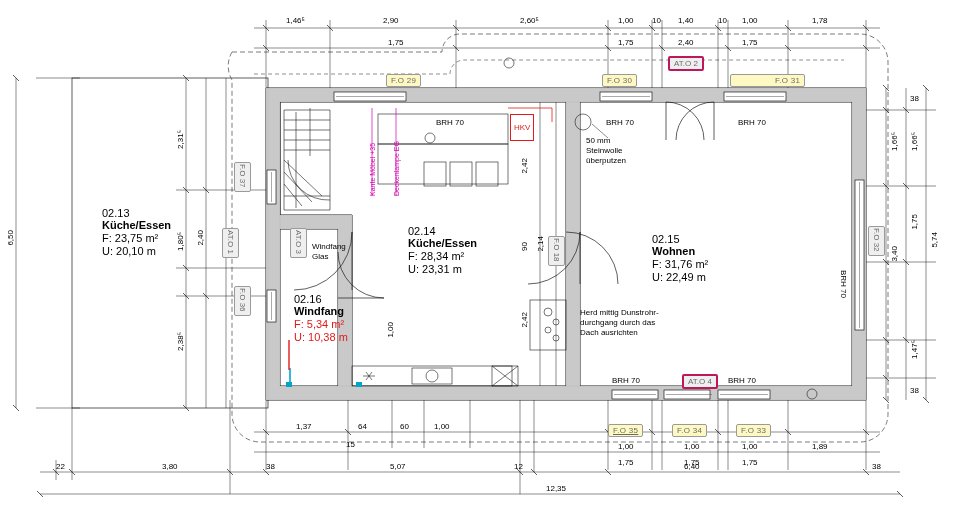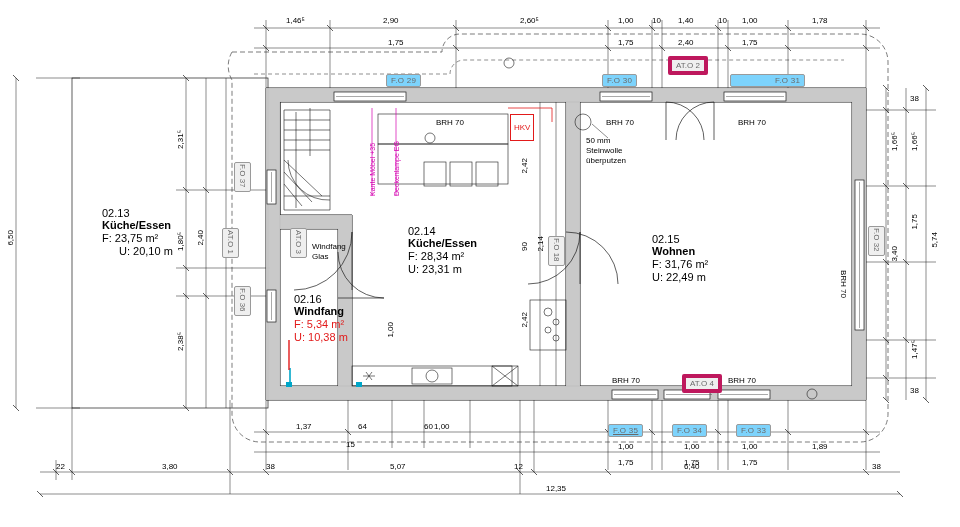--- a/index.html
+++ b/index.html
@@ -3,23 +3,23 @@
 <meta charset="utf-8">
 <style>
   html,body{margin:0;padding:0;background:#ffffff;}
   body{width:960px;height:527px;font-family:"Liberation Sans",sans-serif;color:#000;}
   #stage{position:relative;width:960px;height:527px;overflow:hidden;}
   .abs{position:absolute;}
   .txt{font-size:8px;line-height:10px;white-space:pre;}
   .bold{font-weight:bold;}
   .dim{font-size:8px;line-height:9px;white-space:pre;}
   .vert{transform-origin:0 0;}
-  .fo{border:1px solid #9a9a9a;background:#7dd3fc;color:#6a6a6a;font-size:8px;
+  .fo{border:1px solid #9a9a9a;background:#fef9c3;color:#6a6a6a;font-size:8px;
       padding:1px 4px;border-radius:2px;white-space:nowrap;letter-spacing:.3px;}
-  .at{border:4px solid #be185d;background:#efefef;color:#6a6a6a;font-size:8px;
+  .at{border:2px solid #be185d;background:#efefef;color:#6a6a6a;font-size:8px;
       padding:1px 4px;border-radius:2px;white-space:nowrap;}
   .foV{border:1px solid #9a9a9a;background:#efefef;color:#6a6a6a;font-size:8px;
       padding:1px 3px;border-radius:2px;white-space:nowrap;}
   .magenta{color:#d400b0;font-size:7px;white-space:nowrap;}
   .red{color:#e21a1a;}
   .redbox{border:1px solid #e21a1a;color:#e21a1a;font-size:8px;padding:8px 3px;background:#fff;}
   .lbl{font-size:11px;line-height:10.5px;white-space:pre;}
   svg{display:block;}
 </style>
 </head>
@@ -297,27 +297,30 @@
   <div class="abs txt vert" style="left:838px;top:270px;writing-mode:vertical-rl;">BRH 70</div>
 
   <div class="abs redbox" style="left:510px;top:114px;">HKV</div>
 
   <div class="abs magenta" style="left:369px;top:196px;transform:rotate(-90deg);transform-origin:0 0;">Kante Möbel +35</div>
   <div class="abs magenta" style="left:393px;top:196px;transform:rotate(-90deg);transform-origin:0 0;">Deckenlampe EG</div>
 
   <div class="abs txt" style="left:586px;top:136px;">50 mm
 Steinwolle
 überputzen</div>
+  <div class="abs txt" style="left:580px;top:308px;">Herd mittig Dunstrohr-
+durchgang durch das
+Dach ausrichten</div>
   <div class="abs txt" style="left:312px;top:242px;">Windfang
 Glas</div>
 
   <div class="abs lbl" style="left:102px;top:208px;">02.13</div>
   <div class="abs lbl bold" style="left:102px;top:220px;">Küche/Essen</div>
   <div class="abs lbl" style="left:102px;top:233px;">F: 23,75 m²</div>
-  <div class="abs lbl" style="left:102px;top:246px;margin-left:17px;">U: 20,10 m</div>
+  <div class="abs lbl" style="left:102px;top:246px;">U: 20,10 m</div>
 
   <div class="abs lbl" style="left:408px;top:226px;">02.14</div>
   <div class="abs lbl bold" style="left:408px;top:238px;">Küche/Essen</div>
   <div class="abs lbl" style="left:408px;top:251px;">F: 28,34 m²</div>
   <div class="abs lbl" style="left:408px;top:264px;">U: 23,31 m</div>
 
   <div class="abs lbl" style="left:652px;top:234px;">02.15</div>
   <div class="abs lbl bold" style="left:652px;top:246px;">Wohnen</div>
   <div class="abs lbl" style="left:652px;top:259px;">F: 31,76 m²</div>
   <div class="abs lbl" style="left:652px;top:272px;">U: 22,49 m</div>
@@ -343,21 +346,21 @@
   <div class="abs dim" style="left:910px;top:386px;">38</div>
 
   <div class="abs dim" style="left:520px;top:158px;writing-mode:vertical-rl;transform:rotate(180deg);">2,42</div>
   <div class="abs dim" style="left:520px;top:242px;writing-mode:vertical-rl;transform:rotate(180deg);">90</div>
   <div class="abs dim" style="left:536px;top:236px;writing-mode:vertical-rl;transform:rotate(180deg);">2,14</div>
   <div class="abs dim" style="left:520px;top:312px;writing-mode:vertical-rl;transform:rotate(180deg);">2,42</div>
   <div class="abs dim" style="left:386px;top:322px;writing-mode:vertical-rl;transform:rotate(180deg);">1,00</div>
 
   <div class="abs dim" style="left:296px;top:422px;">1,37</div>
   <div class="abs dim" style="left:358px;top:422px;">64</div>
-  <div class="abs dim" style="left:424px;top:422px;">60</div>
+  <div class="abs dim" style="left:400px;top:422px;">60</div>
   <div class="abs dim" style="left:434px;top:422px;">1,00</div>
   <div class="abs dim" style="left:618px;top:442px;">1,00</div>
   <div class="abs dim" style="left:684px;top:442px;">1,00</div>
   <div class="abs dim" style="left:742px;top:442px;">1,00</div>
   <div class="abs dim" style="left:812px;top:442px;">1,89</div>
 
   <div class="abs dim" style="left:346px;top:440px;">15</div>
   <div class="abs dim" style="left:618px;top:458px;">1,75</div>
   <div class="abs dim" style="left:684px;top:458px;">1,75</div>
   <div class="abs dim" style="left:742px;top:458px;">1,75</div>

